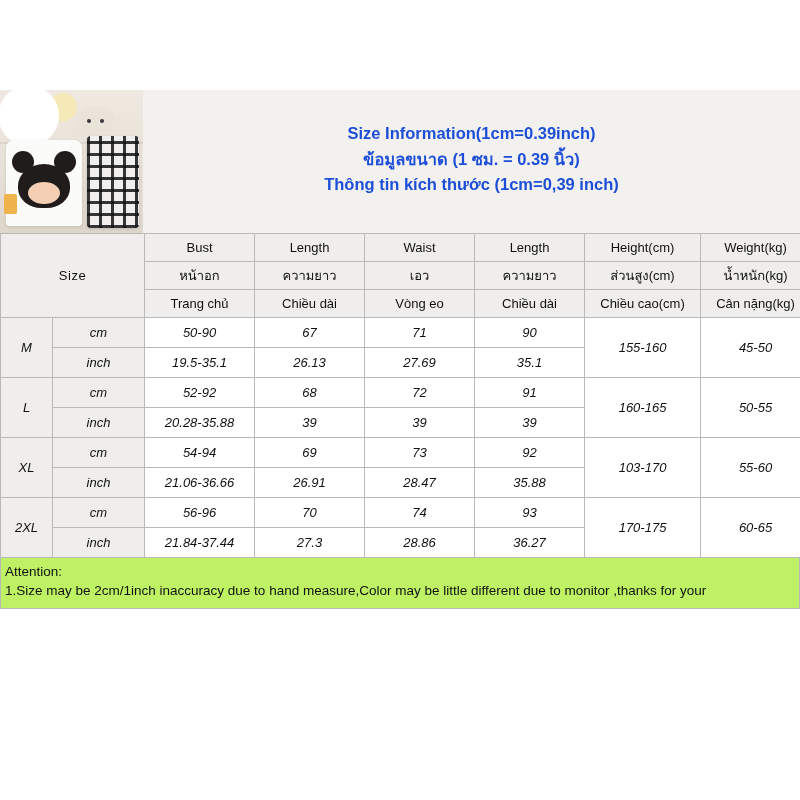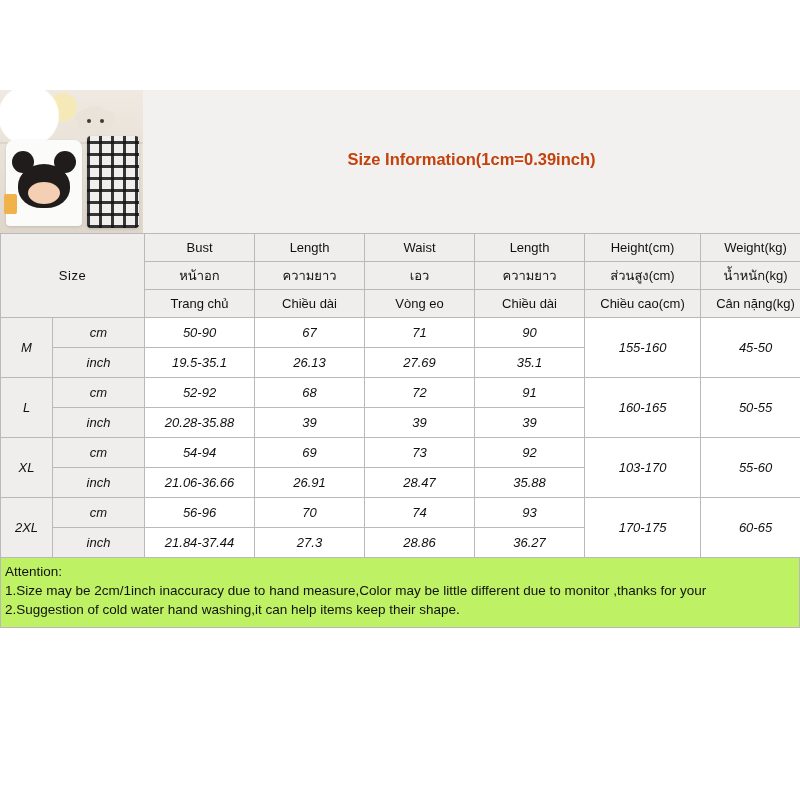--- a/index.html
+++ b/index.html
@@ -129,21 +129,21 @@
     display: flex;
     flex-direction: column;
     align-items: center;
     justify-content: center;
     background: #f2f1ef;
     padding-bottom: 4px;
   }
   .title-line {
     font-weight: bold;
     font-size: 16.5px;
-    color: #c2410c;
+    color: #1d4ed8;
     line-height: 1.55;
     text-align: center;
     white-space: nowrap;
   }
 
   
   table.size-table {
     border-collapse: collapse;
     width: 800px;
     table-layout: fixed;
@@ -211,20 +211,22 @@
         <div class="shelfline"></div>
         <div class="bear"></div>
         <div class="shirt"></div>
         <div class="face"></div>
         <div class="faceinner"></div>
         <div class="plaid"></div>
         <div class="tag"></div>
       </div>
       <div class="title-area">
         <div class="title-line">Size Information(1cm=0.39inch)</div>
+        <div class="title-line">ข้อมูลขนาด (1 ซม. = 0.39 นิ้ว)</div>
+        <div class="title-line">Thông tin kích thước (1cm=0,39 inch)</div>
       </div>
     </div>
 
     <table class="size-table">
       <colgroup>
         <col class="c-size">
           <col class="c-unit">
         <col class="c-v">
           <col class="c-v">
           <col class="c-v">
@@ -329,17 +331,16 @@
           <td class="grp-cell">27.3</td>
           <td class="grp-cell">28.86</td>
           <td class="grp-cell">36.27</td>
         </tr>
       </tbody>
     </table>
 
     <div class="attention">
       <div>Attention:</div>
       <div>1.Size may be 2cm/1inch inaccuracy due to hand measure,Color may be little different due to monitor ,thanks for your</div>
-      <div>2.Suggestion of cold water hand washing,it can help items keep their shape.</div>
     </div>
 
   </div>
 </div>
 
 </body></html>

